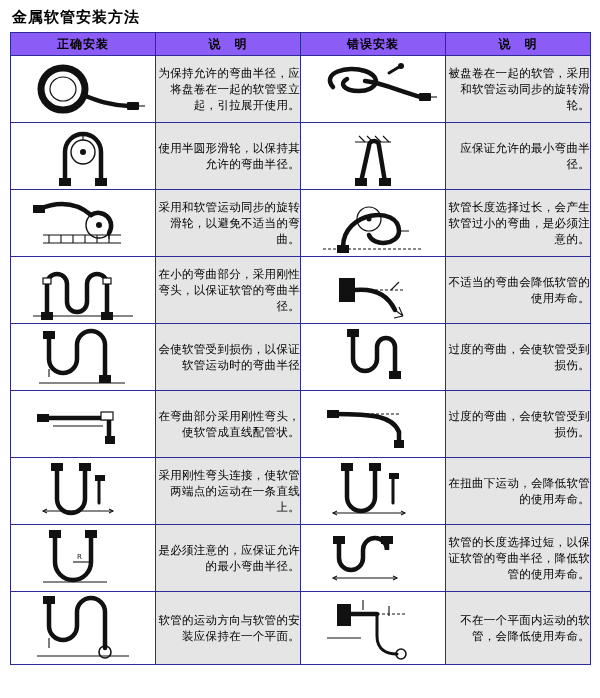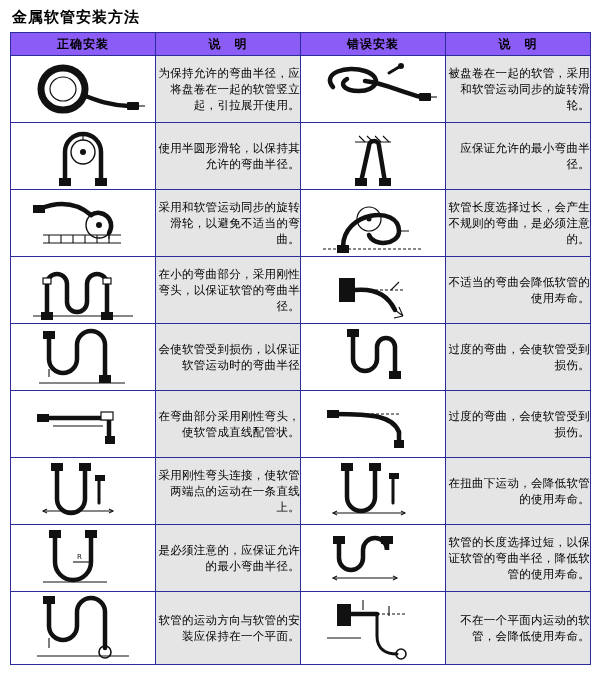--- a/index.html
+++ b/index.html
@@ -168,21 +168,21 @@
         <td class="img-cell">
           <svg class="fig" width="140" height="64" viewBox="0 0 140 64">
             <path class="thick" d="M40,56 C40,20 96,14 96,40 C96,54 70,56 66,44"></path>
             <path class="s2" d="M40,56 v4 M96,40 h10"></path>
             <rect x="34" y="54" width="12" height="8" class="fillblk"></rect>
             <circle cx="66" cy="28" r="12" fill="none" stroke="#111" stroke-width="1.2"></circle>
             <circle cx="66" cy="28" r="2.5" class="fillblk"></circle>
             <path class="dash" d="M20,58 h100"></path>
           </svg>
         </td>
-        <td class="txt-cell">软管长度选择过长，会产生不规则的弯曲，是必须注意的。</td>
+        <td class="txt-cell">软管长度选择过长，会产生软管过小的弯曲，是必须注意的。</td>
       </tr>
 
       <tr>
         <td class="img-cell">
           <svg class="fig" width="140" height="64" viewBox="0 0 140 64">
             <path class="thick" d="M34,58 L34,26 A10,10 0 0 1 54,26 L54,44 A10,10 0 0 0 74,44 L74,26 A10,10 0 0 1 94,26 L94,58"></path>
             <rect x="28" y="54" width="12" height="8" class="fillblk"></rect>
             <rect x="88" y="54" width="12" height="8" class="fillblk"></rect>
             <rect x="30" y="20" width="8" height="6" class="fillwht"></rect>
             <rect x="90" y="20" width="8" height="6" class="fillwht"></rect>

